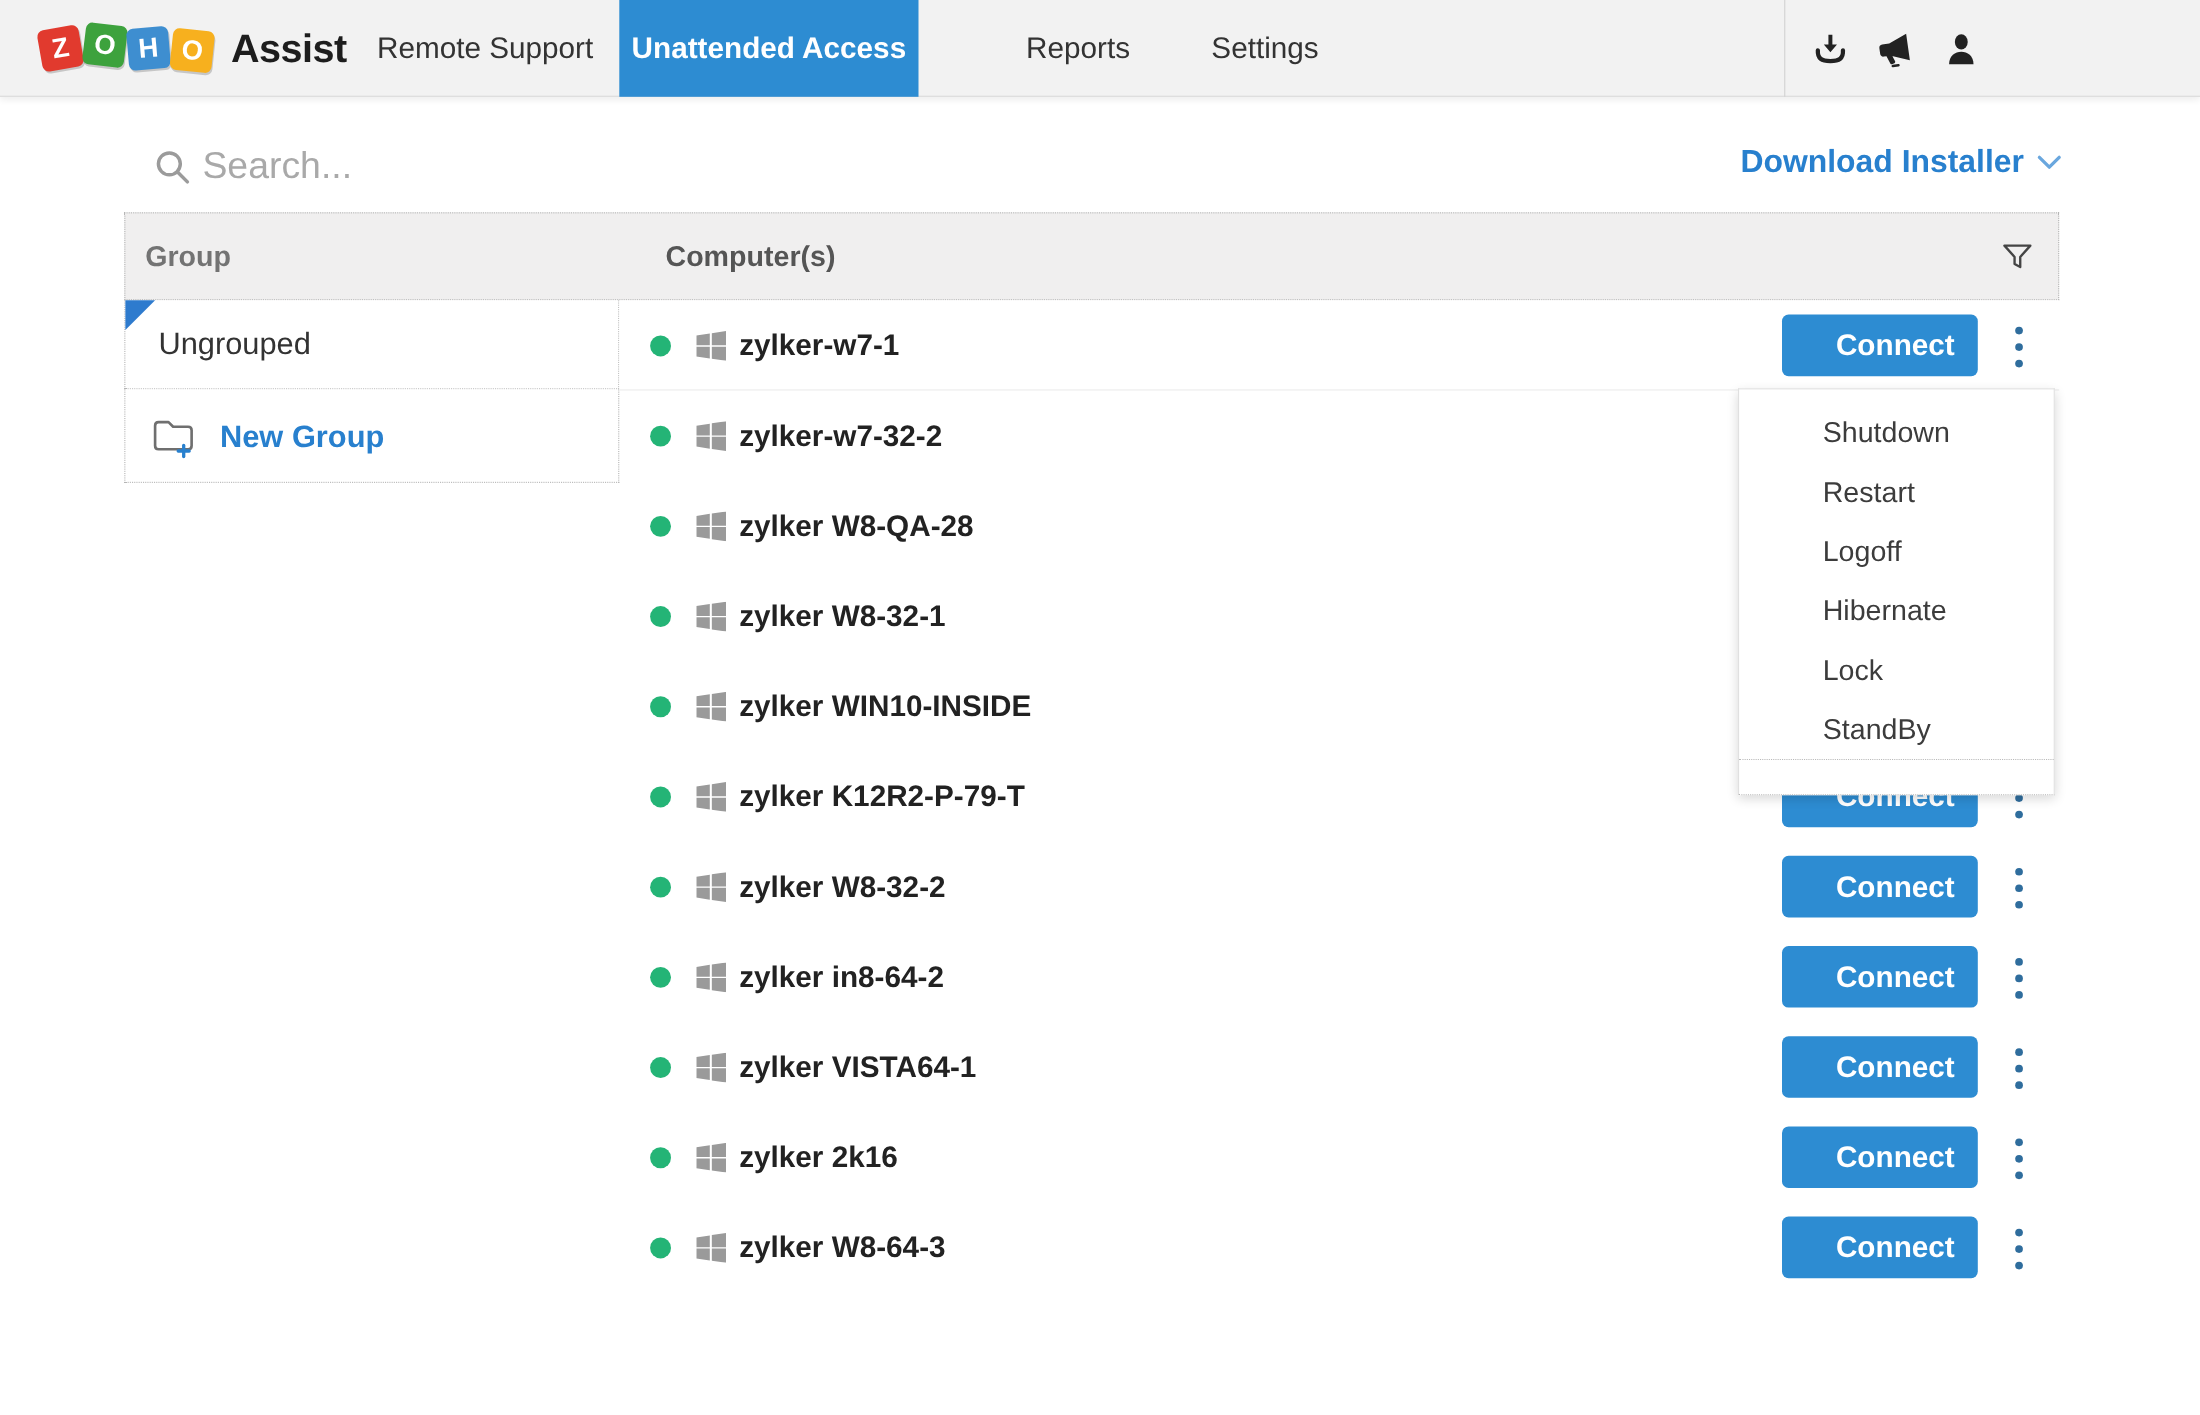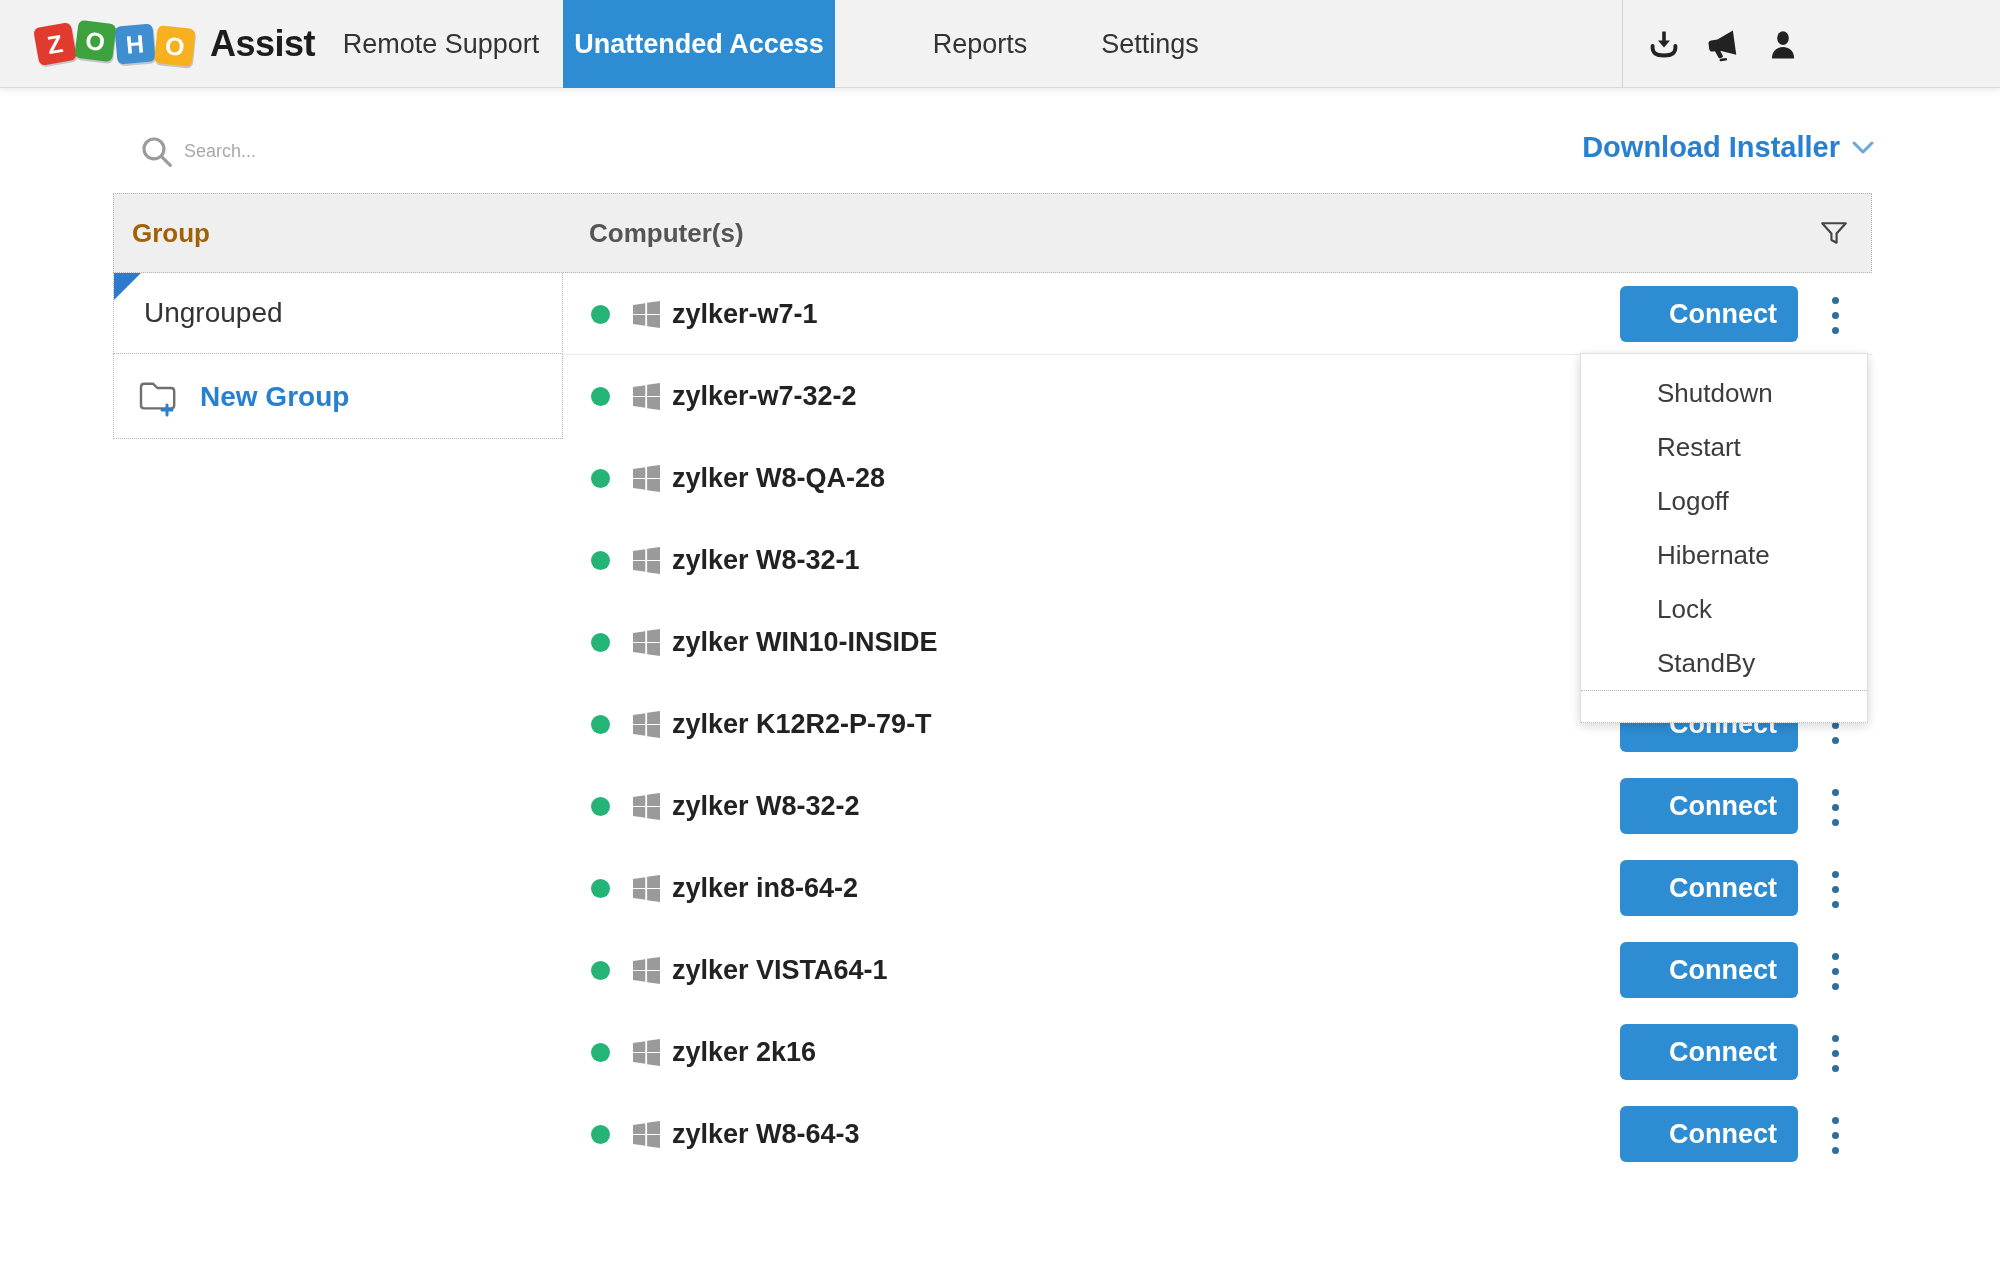--- a/index.html
+++ b/index.html
@@ -33,34 +33,34 @@
   .nav-item.active {
     transform:none; text-align:center; color:#fff; font-weight:bold;
   }
   .nav-divider { position:absolute; left:1622px; top:0; width:1px; height:88px; background:#d2d2d2; }
   .nav-icon-btn { position:absolute; top:27px; width:36px; height:36px; cursor:pointer; }
   
   .search-icon { position:absolute; left:140px; top:135px; cursor:pointer; }
   .search-input {
     position:absolute; left:184px; top:130px; width:420px; height:42px;
     border:none; outline:none; background:transparent;
-    font-family:"Liberation Sans", sans-serif; font-size:18px; color:#4c1d95;
+    font-family:"Liberation Sans", sans-serif; font-size:34px; color:#4c1d95;
   }
   .search-input::placeholder { color:#a9a9a9; }
   .download-installer {
     position:absolute; top:131px; right:125px; display:flex; align-items:center; gap:11px;
     font-size:29px; font-weight:600; cursor:pointer;
   }
   
   .table-header {
     position:absolute; left:113px; top:193px; width:1759px; height:80px;
     background:#f0efef; border:1px dotted #b5b5b5;
   }
-  .th-group { position:absolute; left:18px; top:0; line-height:78px; font-size:26px; font-weight:bold; color:#a16207; }
-  .th-computers { position:absolute; left:475px; top:0; line-height:78px; font-size:26px; font-weight:bold; color:#555; }
+  .th-group { position:absolute; left:18px; top:0; line-height:78px; font-size:26px; font-weight:bold; color:#737373; }
+  .th-computers { position:absolute; left:491px; top:0; line-height:78px; font-size:26px; font-weight:bold; color:#555; }
   .filter-btn { position:absolute; left:1705px; top:25px; cursor:pointer; }
   
   .group-cell {
     position:absolute; left:113px; width:450px; background:#fff;
     border-left:1px dotted #b5b5b5; border-right:1px dotted #b5b5b5; border-bottom:1px dotted #b5b5b5;
     cursor:pointer;
   }
   #group-cell-ungrouped { top:273px; height:81px; }
   #group-cell-new { top:354px; height:85px; }
   .corner-flag {

